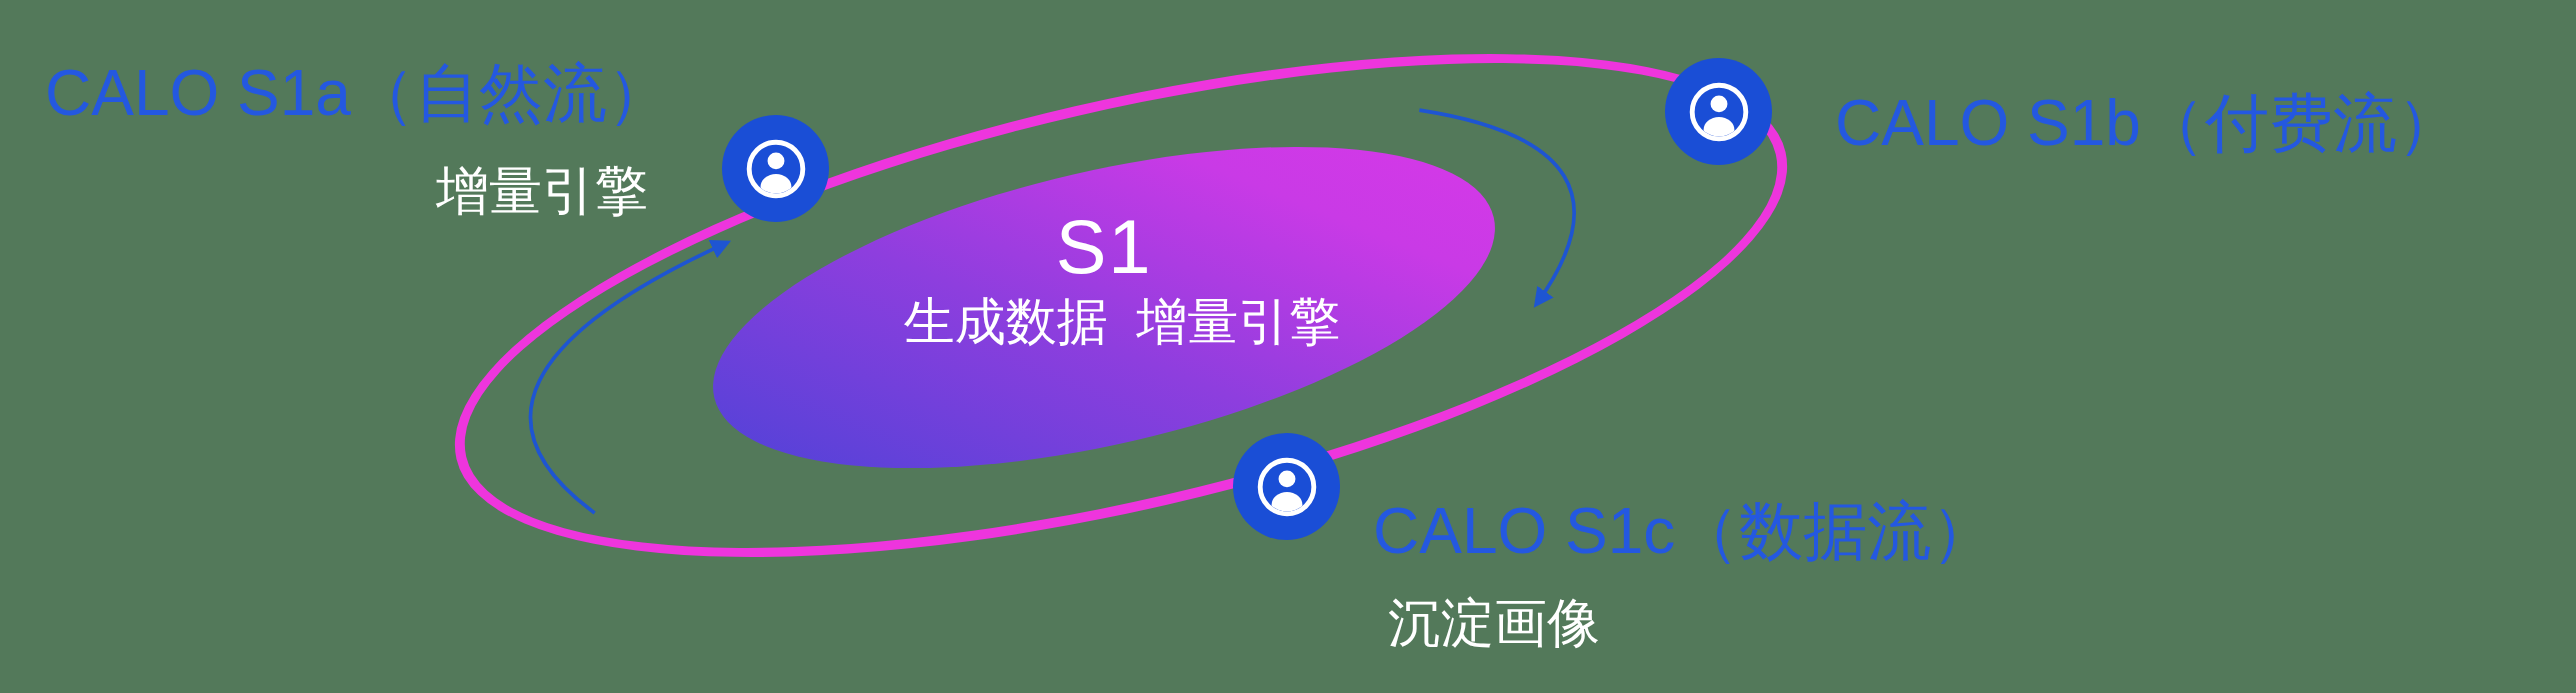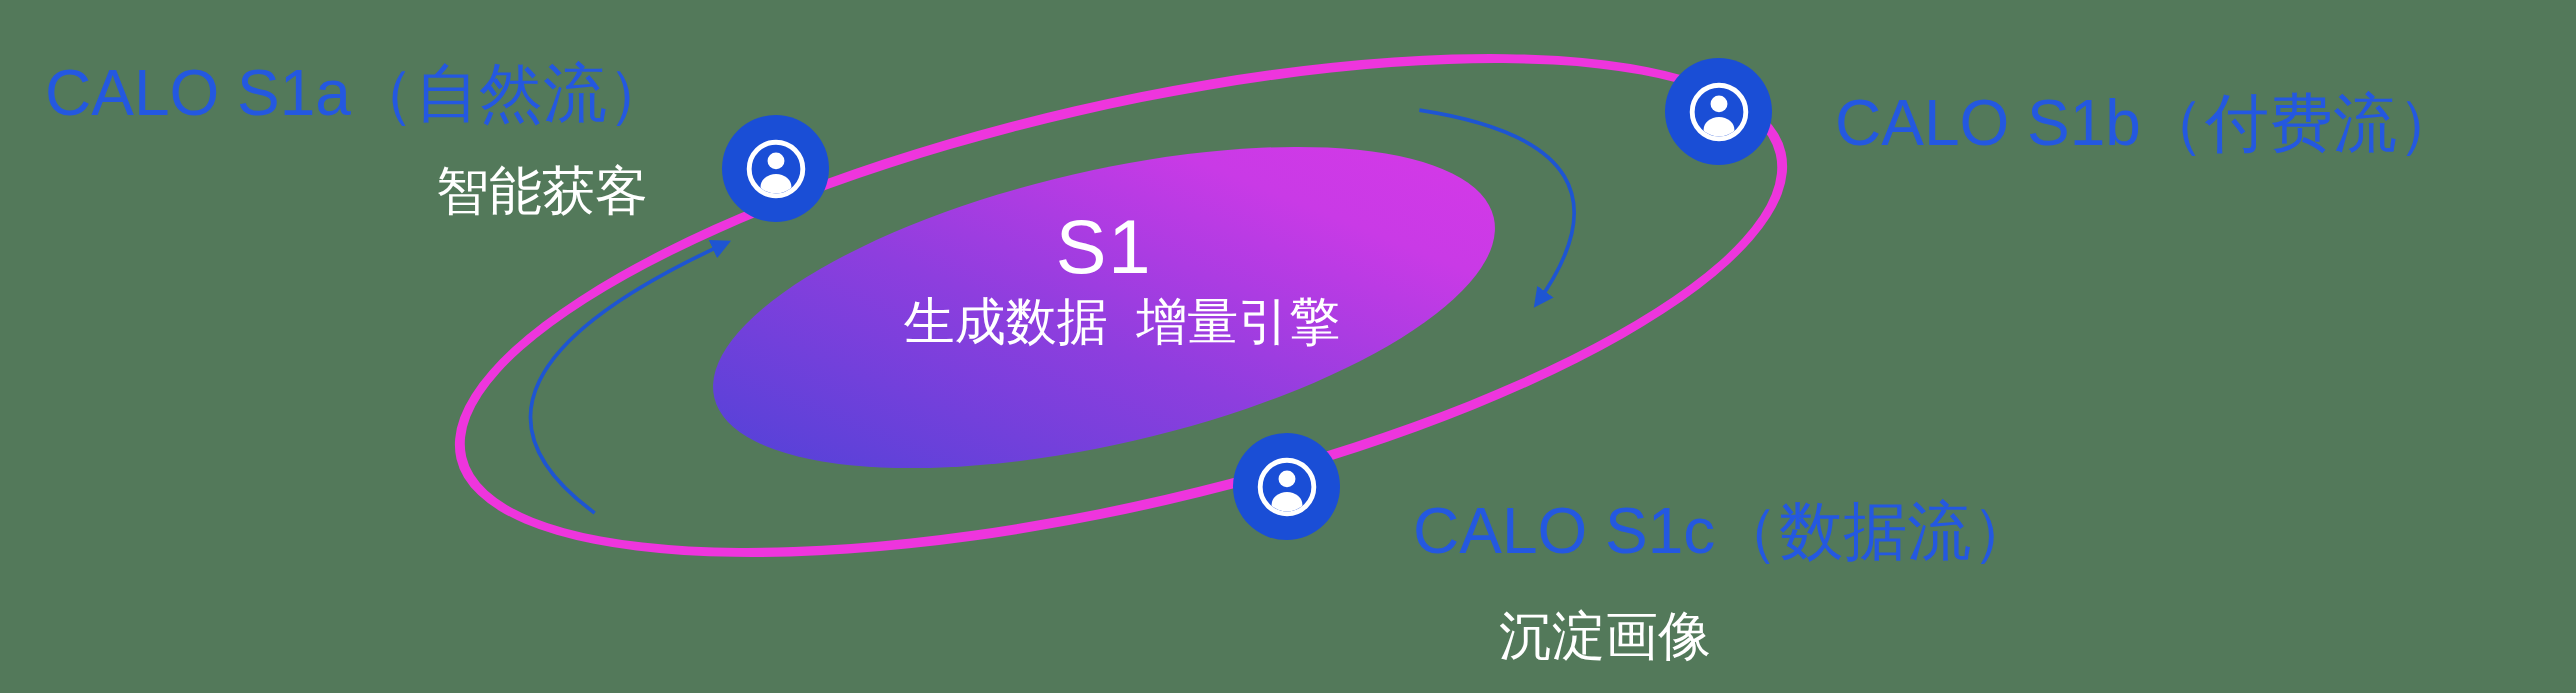--- a/index.html
+++ b/index.html
@@ -81,22 +81,22 @@
     position: absolute;
     color: #ffffff;
     font-size: 53px;
     font-weight: 400;
     white-space: nowrap;
   }
   .label-s1a { left: 45px;   top: 50px; }
   .sub-s1a   { left: 436px;  top: 156px; }
   .label-s1b { left: 1835px; top: 80px; }
   .sub-s1b   { left: 1955px; top: 193px; }
-  .label-s1c { left: 1373px; top: 488px; margin-left: 40px; }
-  .sub-s1c   { left: 1499px; top: 588px; margin-top: 13px; }
+  .label-s1c { left: 1373px; top: 488px; }
+  .sub-s1c   { left: 1388px; top: 588px; }
 </style>
 </head>
 <body>
 
 <div class="stage">
 
   <div class="orbit"></div>
 
   <div class="core"></div>
 
@@ -144,21 +144,21 @@
             <circle cx="24" cy="24" r="15"></circle>
           </clipPath>
         </defs>
       <circle cx="24" cy="24" r="16.5" fill="none" stroke="#ffffff" stroke-width="3"></circle>
       <circle cx="24" cy="19" r="5.2" fill="#ffffff"></circle>
       <ellipse cx="24" cy="35" rx="9.5" ry="8" fill="#ffffff" clip-path="url(#pc-c)"></ellipse>
     </svg>
   </div>
 
   <div class="node-label label-s1a">CALO S1a（自然流）</div>
-  <div class="node-sublabel sub-s1a">智能获客</div>
+  <div class="node-sublabel sub-s1a">增量引擎</div>
 
   <div class="node-label label-s1b">CALO S1b（付费流）</div>
 
   <div class="node-label label-s1c">CALO S1c（数据流）</div>
   <div class="node-sublabel sub-s1c">沉淀画像</div>
 
 </div>
 
 
 </body></html>

